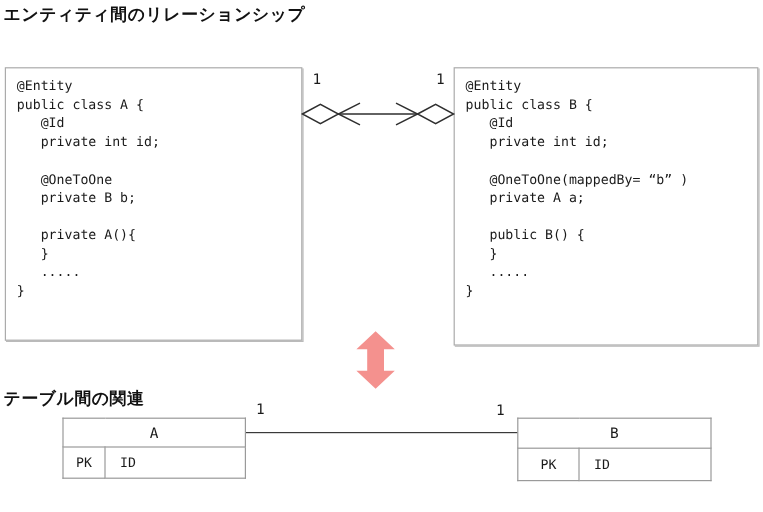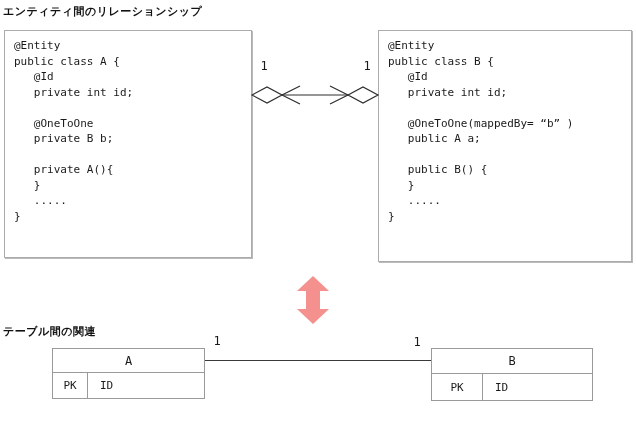--- a/index.html
+++ b/index.html
@@ -8,32 +8,33 @@
     position: relative;
     width: 636px;
     height: 427px;
     background: #ffffff;
     font-family: "Liberation Sans", sans-serif;
     color: #1a1a1a;
     overflow: hidden;
   }
   .section-title {
     position: absolute;
-    font-size: 11px;
+    font-size: 14px;
     font-weight: bold;
     letter-spacing: 0.5px;
     color: #111;
     white-space: nowrap;
   }
   .entity-box {
     position: absolute;
     background: #ffffff;
     border: 1px solid #ababab;
     box-shadow: 1px 1px 0 rgba(130,130,130,0.55);
     padding: 7px 6px 0 9px;
+    margin-top: 26px;
   }
   .code-line {
     font-family: "DejaVu Sans Mono", "Liberation Mono", monospace;
     font-size: 11px;
     line-height: 15.5px;
     height: 15.5px;
     white-space: pre;
     color: #1a1a1a;
   }
   .mult-label {
@@ -97,21 +98,21 @@
     <div class="code-line">}</div>
   </div>
 
   <div class="entity-box" style="left:378px; top:30px; width:254px; height:232px;">
     <div class="code-line">@Entity</div>
     <div class="code-line">public class B {</div>
     <div class="code-line">   @Id</div>
     <div class="code-line">   private int id;</div>
     <div class="code-line"></div>
     <div class="code-line">   @OneToOne(mappedBy= “b” )</div>
-    <div class="code-line">   public A a;</div>
+    <div class="code-line">   private A a;</div>
     <div class="code-line"></div>
     <div class="code-line">   public B() {</div>
     <div class="code-line">   }</div>
     <div class="code-line">   .....</div>
     <div class="code-line">}</div>
   </div>
 
   <div class="mult-label" style="left:257px; top:59px;">1</div>
   <div class="mult-label" style="left:360px; top:59px;">1</div>
 

